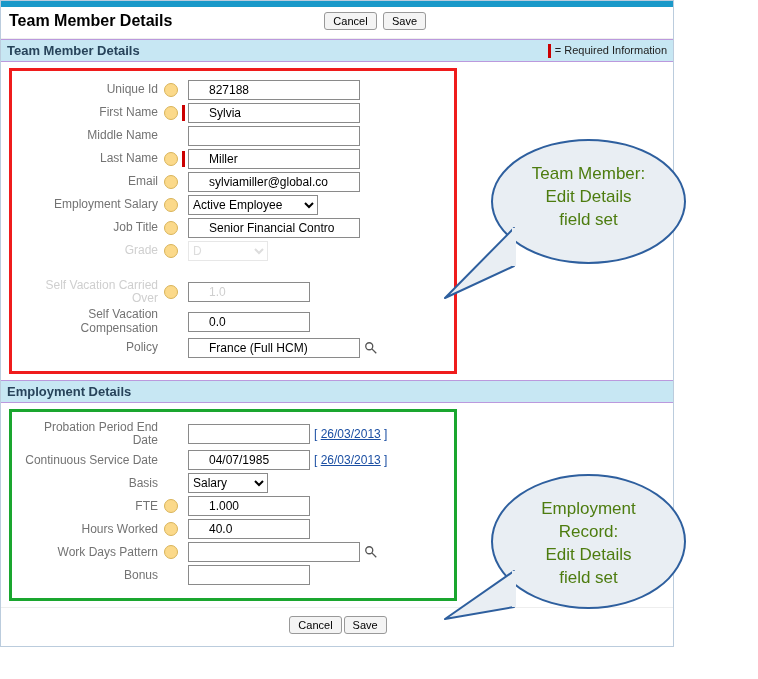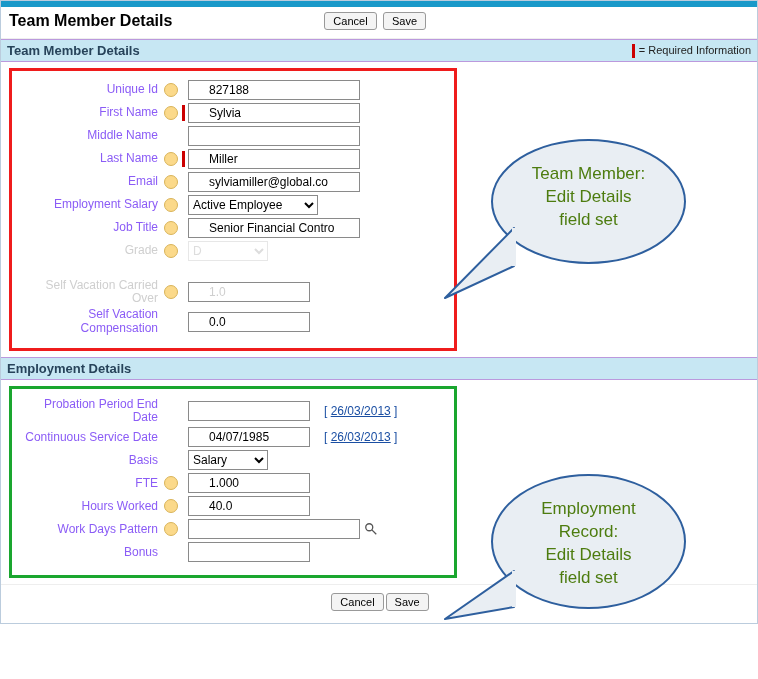--- a/index.html
+++ b/index.html
@@ -1,44 +1,44 @@
 <!DOCTYPE html>
 <html><head>
 <meta charset="utf-8">
 <style>
   body { margin:0; font-family: Arial, Helvetica, sans-serif; background:#fff; color:#222; }
-  .app { width:758px; border:1px solid #bcd; box-sizing:border-box; background:#fff; position:relative;}
+  .app { width:674px; border:1px solid #bcd; box-sizing:border-box; background:#fff; position:relative;}
   .topbar { height:6px; background:#1a99c9; }
   .header { display:flex; align-items:center; padding:4px 8px 8px 8px; border-bottom:1px solid #eee;}
   .header h1 { font-size:16px; margin:0; font-weight:bold; flex:0 0 auto; color:#000;}
   .header .buttons { margin-left:150px; }
   button.action { font-size:11px; padding:2px 8px; background:#f4f4f4; border:1px solid #999; border-radius:3px; cursor:pointer; margin-left:2px;}
   .section-bar { background:#c7e7f3; padding:3px 6px; font-size:13px; font-weight:bold; color:#27435a; border-top:1px solid #b9d; border-bottom:1px solid #b9d; display:flex; justify-content:space-between; align-items:center;}
   .req-note { font-weight:normal; font-size:11px; color:#222; display:flex; align-items:flex-start; }
   .req-note .bar { display:inline-block; width:3px; height:14px; background:#c00; margin-right:4px;}
   .body { position:relative; padding:0; }
   .form-box { margin:6px 8px; padding:6px 6px 10px 6px; position:relative; }
   .box-red { border:3px solid #ef1c1c; width:430px; }
   .box-green{ border:3px solid #1aa62f; width:430px; }
   .row { display:flex; align-items:center; margin:3px 0; font-size:12px; }
-  .row .label { width:140px; text-align:right; color:#8b5cf6; padding-right:2px; line-height:1.1;}
+  .row .label { width:140px; text-align:right; color:#737373; padding-right:2px; line-height:1.1;}
   .row .label.faded { color:#cfcfcf; }
   .row .help { width:12px; height:12px; border-radius:50%; background:#fbd98a; margin:0 4px; flex:0 0 auto; border:1px solid #d9b45a; position:relative;}
   .row .req { width:3px; height:16px; background:#c00; margin-right:3px;}
   .row .spacer { width:3px; margin-right:3px;}
   .row input[type=text]{ font-size:12px; border:1px solid #8a8a8a; height:18px; padding:0 20px; background:#fff;}
   .row select{ font-size:12px; border:1px solid #8a8a8a; height:20px; background:#fff;}
   .row input.w-mid { width:130px;}
   .row input.w-short{ width:80px;}
   .row select.w-mid { width:130px;}
   .row select.w-short{ width:80px;}
   .row .faded-field { color:#cfcfcf; border-color:#ddd;}
   .row .lookup { width:18px; height:18px; display:inline-flex; align-items:center; justify-content:center; margin-left:2px; cursor:pointer;}
   .row .lookup svg{ width:14px; height:14px;}
-  .row .datelink{ margin-left:14px; font-size:12px; color:#1b4fa3;}
+  .row .datelink{ margin-left:4px; font-size:12px; color:#1b4fa3;}
   .row .datelink span{ text-decoration:underline; cursor:pointer;}
   .footer { display:flex; justify-content:center; padding:8px 0 12px 0; border-top:1px solid #eee;}
   .callout { position:absolute; width:195px; background:#e9eef3; border:2px solid #2e5f9e; border-radius:50%; text-align:center; color:#4d7c0f; font-size:17px; line-height:1.35; padding:22px 18px; box-sizing:border-box;}
   .callout.c1 { top:100px; left:490px; height:125px;}
   .callout.c2 { top:435px; left:490px; height:135px;}
   .tail { position:absolute; }
   .tail svg{ display:block;}
   .tail.t1 { top:177px; left:438px; }
   .tail.t2 { top:530px; left:438px; }
 </style>
@@ -124,20 +124,32 @@
         <div class="help"></div>
         <div class="spacer"></div>
         <input type="text" class="w-short faded-field" disabled="" value="1.0" style="">
       </div>
       <div class="row">
         <div class="label">Self Vacation Compensation</div>
         <div class="help" style="visibility:hidden"></div>
         <div class="spacer"></div>
         <input type="text" class="w-short" value="0.0" style="">
       </div>
+      <div class="row">
+        <div class="label">Policy</div>
+        <div class="help" style="visibility:hidden"></div>
+        <div class="spacer"></div>
+        <input type="text" class="w-mid" value="France (Full HCM)" style="">
+        <span class="lookup">
+          <svg viewBox="0 0 16 16">
+              <circle cx="6" cy="6" r="4" fill="none" stroke="#555" stroke-width="1.5"></circle>
+              <line x1="9" y1="9" x2="14" y2="14" stroke="#555" stroke-width="1.5"></line>
+            </svg>
+        </span>
+      </div>
     </div>
 
     <div class="section-bar">
       <span>Employment Details</span>
     </div>
 
     <div class="form-box box-green">
       <div class="row">
         <div class="label">Probation Period End Date</div>
         <div class="help" style="visibility:hidden"></div>

